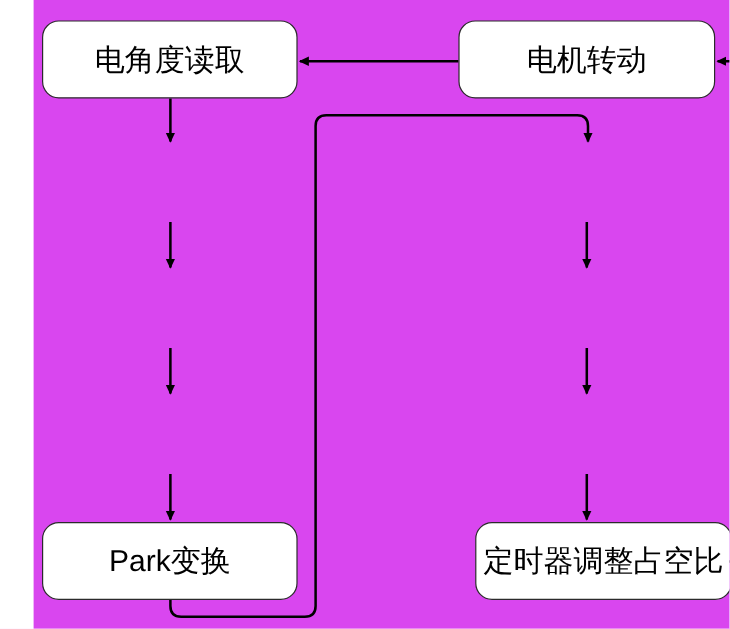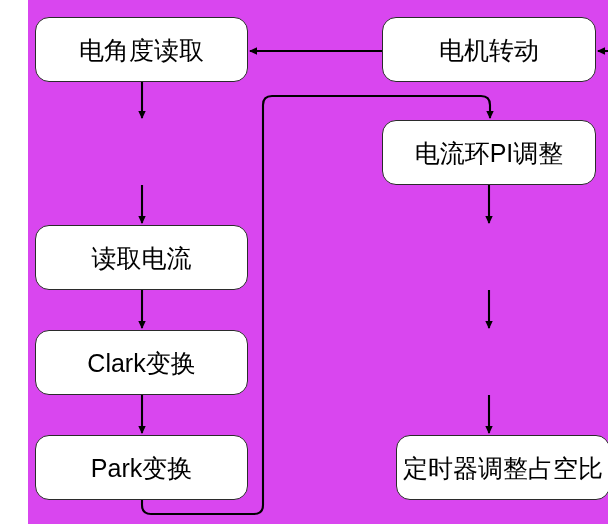--- a/index.html
+++ b/index.html
@@ -81,39 +81,30 @@
 
       <line x1="354" y1="51" x2="222" y2="51" marker-end="url(#ah)"></line>
     </g>
   </svg>
 
   <div class="node" style="left:7px;top:17px;width:213px;height:65px;">
     <span class="node-label">电角度读取</span>
   </div>
 
 
-  <div class="node" style="left:7px;top:225px;width:213px;height:65px;">
-    <span class="node-label">读取电流</span>
-  </div>
 
-  <div class="node" style="left:7px;top:330px;width:213px;height:65px;">
-    <span class="node-label">Clark变换</span>
-  </div>
 
   <div class="node" style="left:354px;top:17px;width:214px;height:65px;">
     <span class="node-label">电机转动</span>
   </div>
 
   <div class="node" style="left:7px;top:435px;width:213px;height:65px;">
     <span class="node-label">Park变换</span>
   </div>
 
-  <div class="node" style="left:354px;top:120px;width:214px;height:65px;">
-    <span class="node-label">电流环PI调整</span>
-  </div>
 
 
 
   <div class="node" style="left:368px;top:435px;width:214px;height:65px;">
     <span class="node-label">定时器调整占空比</span>
   </div>
 
 </div>
 
 </body></html>

